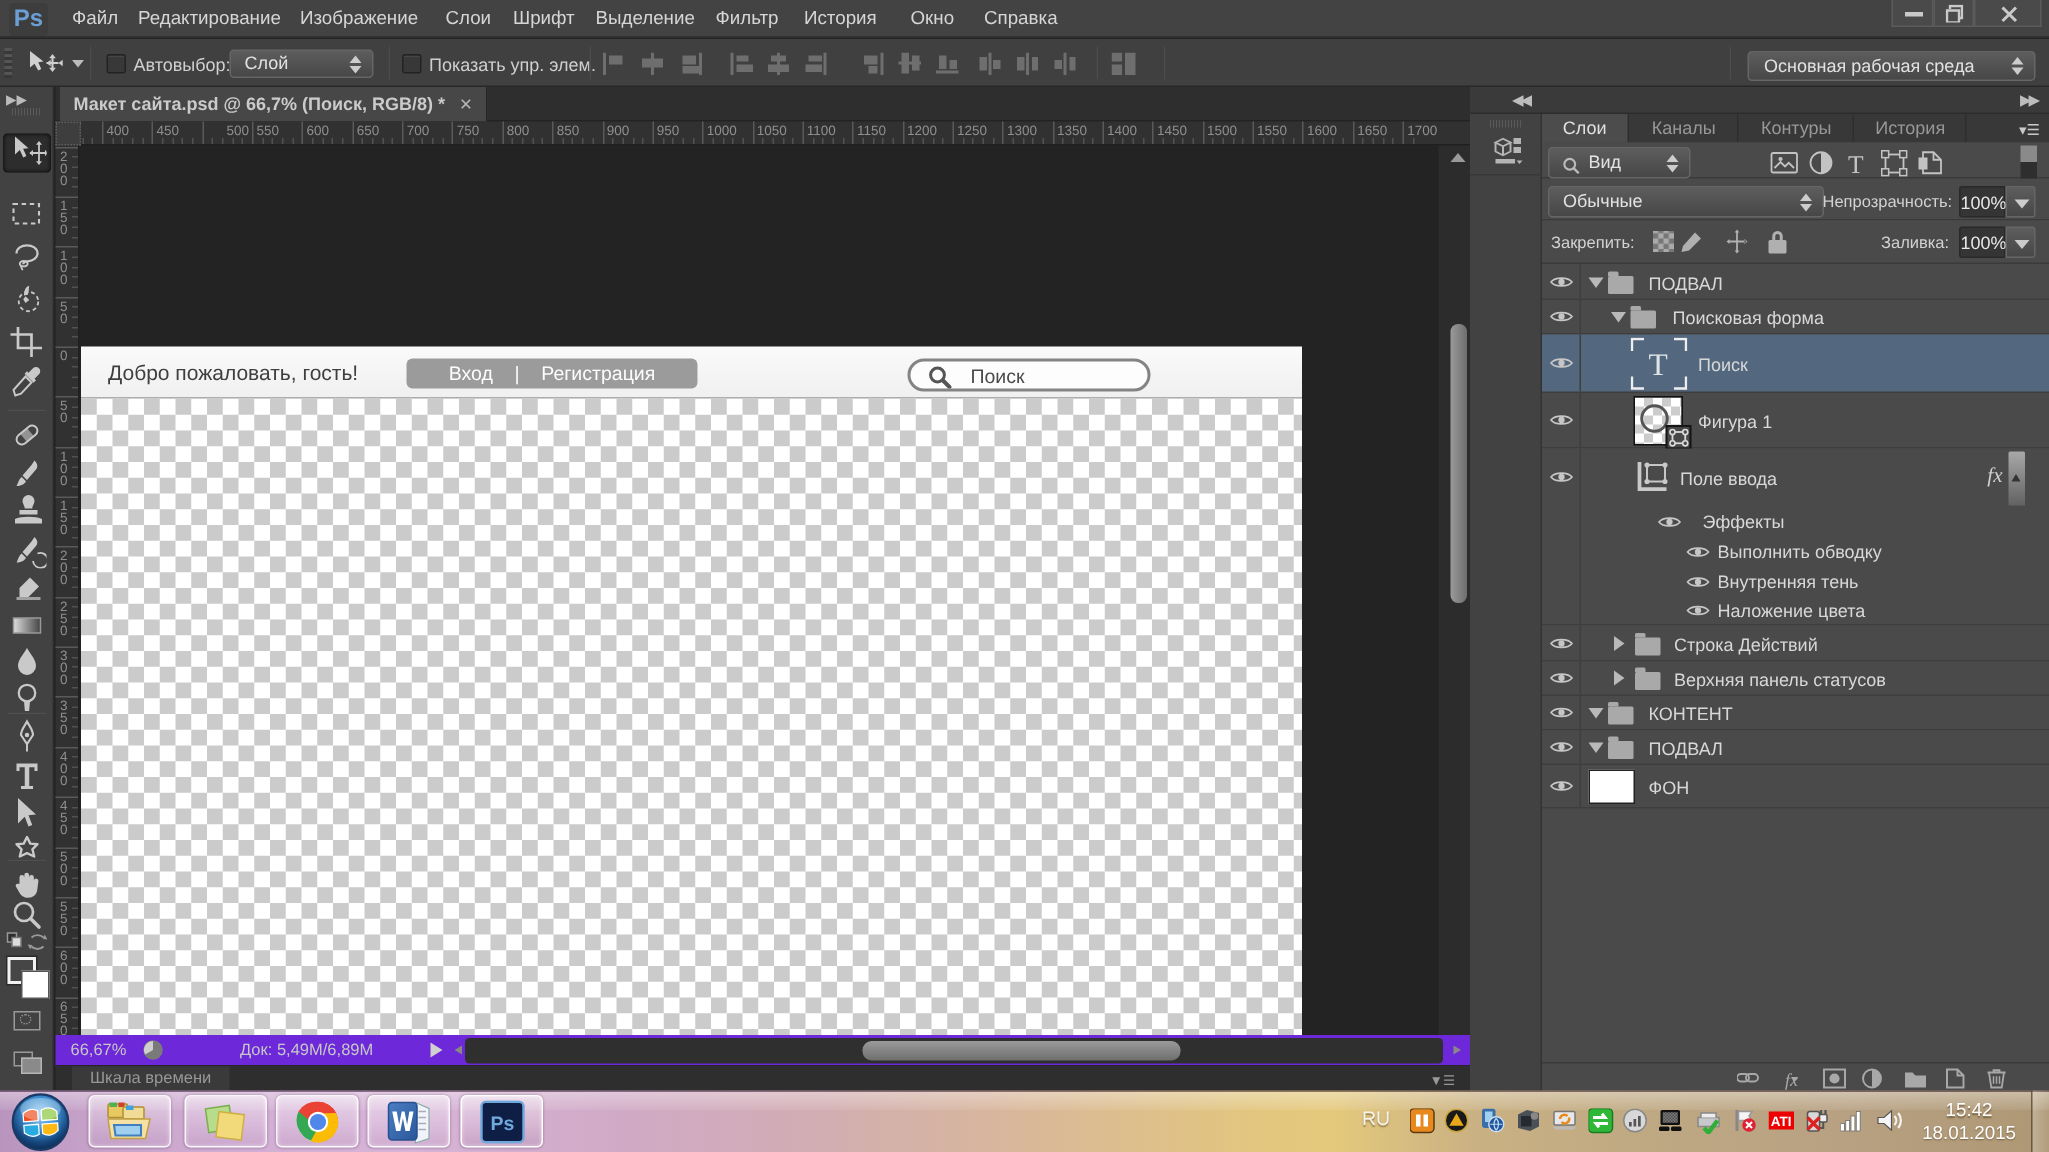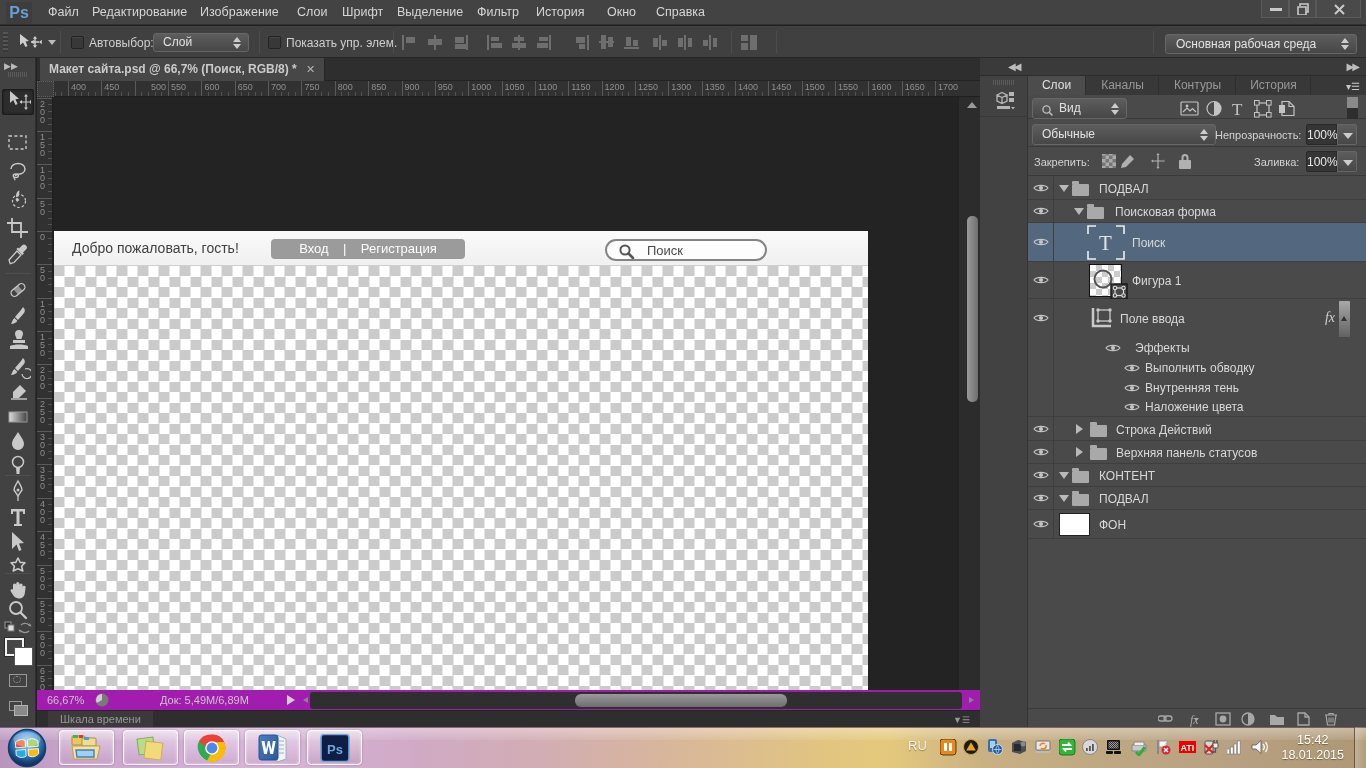--- a/index.html
+++ b/index.html
@@ -47,21 +47,21 @@
 #dochead { position:absolute; left:0; top:0; width:814px; height:35px; background:linear-gradient(#fafafa,#f0f0f0); border-bottom:1px solid #cfcfcf; }
 #checker { position:absolute; left:0; top:35px; width:814px; height:424px;
   background-image:conic-gradient(#cbcbcb 25%, #fff 0 50%, #cbcbcb 0 75%, #fff 0);
   background-size:21px 21px; background-position:10.5px 0; }
 #welcome { position:absolute; left:18px; top:9px; color:#3f3f3f; font-size:14px; }
 #loginbtn { position:absolute; left:217px; top:8px; width:194px; height:20px; background:#9b9b9b; border-radius:4px; color:#fdfdfd; font-size:13px; text-align:center; line-height:20px; }
 #searchbox { position:absolute; left:551px; top:8px; width:162px; height:22px; background:#fdfdfd; border:2px solid #848484; border-radius:11px; }
 #searchbox span { position:absolute; left:40px; top:2px; color:#4a4a4a; font-size:13px; }
 
 
-#statusrow { position:absolute; left:37px; top:690px; width:943px; height:21px; background:#a21caf; border-bottom:1px solid #262626; color:#c7c7c7; font-size:11px; }
+#statusrow { position:absolute; left:37px; top:690px; width:943px; height:21px; background:#6d28d9; border-bottom:1px solid #262626; color:#c7c7c7; font-size:11px; }
 #timelinerow { position:absolute; left:37px; top:711px; width:943px; height:16px; background:#2e2e2e; }
 #tltab { position:absolute; left:11px; top:0; height:16px; background:#3a3a3a; color:#979797; font-size:11px; line-height:16px; padding:0 12px; }
 #hscroll { position:absolute; left:273px; top:2px; width:652px; height:17px; background:#2f2f2f; border-radius:3px; }
 #hthumb { position:absolute; left:538px; top:4px; width:212px; height:13px; background:linear-gradient(#9a9a9a,#6e6e6e); border-radius:6px; }
 
 
 #dock { position:absolute; left:980px; top:58px; width:386px; height:669px; background:#424242; }
 #dockbar { position:absolute; left:0; top:0; width:386px; height:18px; background:#3a3a3a; border-bottom:1px solid #2c2c2c; color:#bdbdbd; }
 #iconstrip { position:absolute; left:0; top:18px; width:48px; height:651px; background:#424242; border-right:1px solid #333; }
 #panel { position:absolute; left:48px; top:18px; width:338px; height:651px; background:#4a4a4a; }

